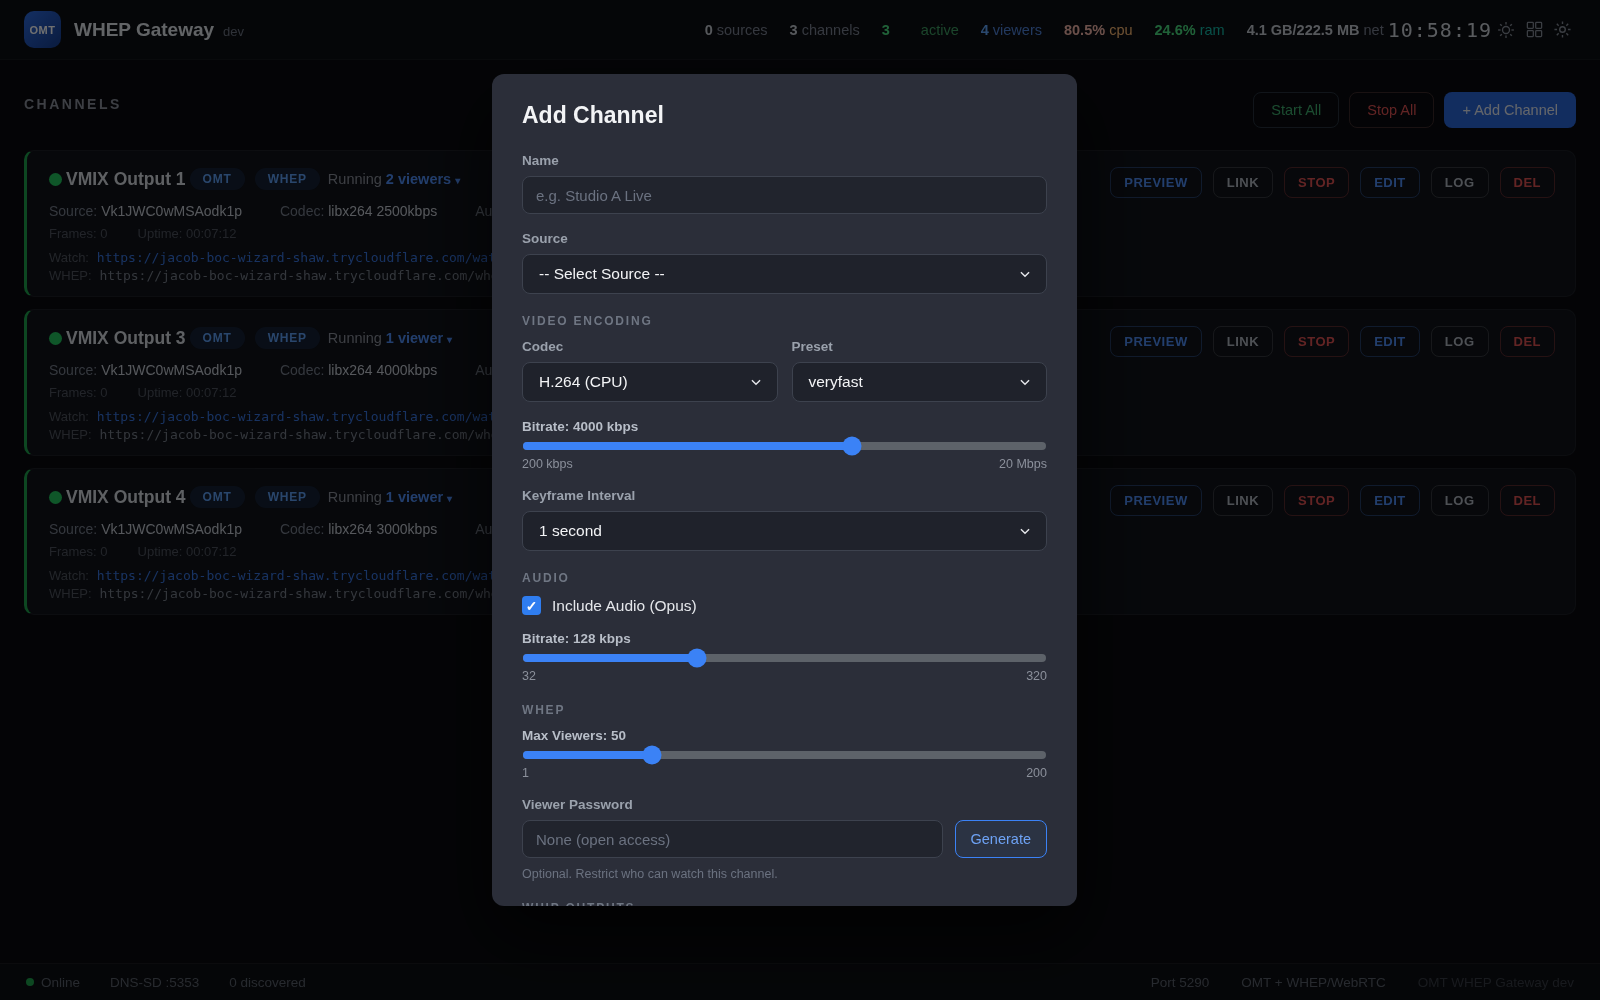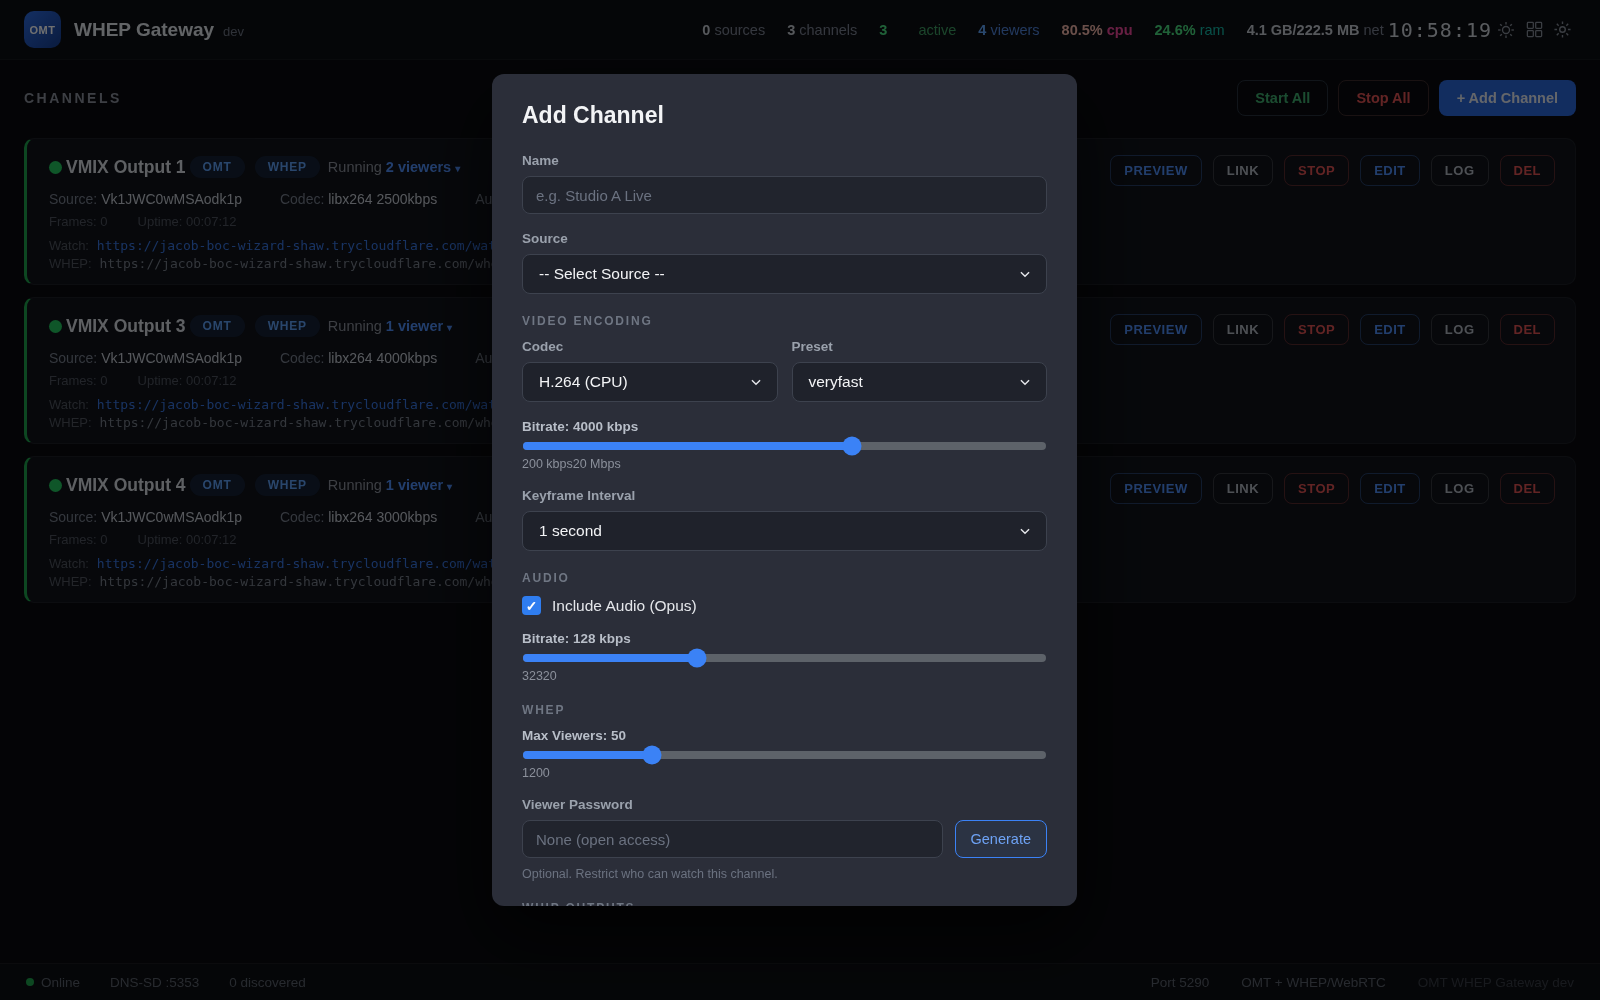--- a/index.html
+++ b/index.html
@@ -16,21 +16,21 @@
   .stat b { font-weight:bold; }
   .clock { font-family:"DejaVu Sans Mono", monospace; font-size:20px; color:#cdd2d9; letter-spacing:1px; margin-left:4px; }
   .icon-btn { width:28px; height:28px; display:flex; align-items:center; justify-content:center; cursor:pointer; color:#878d98; }
   .icon-btn svg { stroke:#878d98; fill:none; stroke-width:1.6; }
 
   
   main { padding:20px 24px; }
   .page-head { display:flex; align-items:center; margin-bottom:22px; }
   .channels-heading { font-size:14px; font-weight:bold; letter-spacing:2.5px; color:#8b909b; }
   .toolbar { margin-left:auto; display:flex; gap:10px; }
-  .btn { border-radius:8px; font-size:14.5px; font-weight:bold; padding:9px 17px; cursor:pointer; border:1px solid transparent; background:transparent; font-family:inherit; }
+  .btn { border-radius:8px; font-size:14.5px; font-weight:normal; padding:9px 17px; cursor:pointer; border:1px solid transparent; background:transparent; font-family:inherit;margin-top:12px; }
   .btn-start { color:#3fae6e; border-color:#27313c; }
   .btn-stop { color:#e05252; border-color:#3c2a2a; }
   .btn-add { color:#e3e9f2; background:#2b66d9; }
 
   .card { position:relative; background:#10131a; border:1px solid rgba(255,255,255,0.055); border-left:3px solid #1fa34d; border-radius:10px; padding:17px 20px 16px 22px; margin-bottom:12px; height:147px; overflow:hidden; }
   .ch-titlerow { display:flex; align-items:center; gap:4px; }
   .ch-dot { width:13px; height:13px; border-radius:50%; background:#22c55e; flex:0 0 auto; }
   .ch-name { font-size:17.5px; font-weight:bold; color:#d7dbe1; white-space:nowrap; }
   .ch-badge { font-size:12px; font-weight:bold; letter-spacing:.8px; color:#5fa0f5; background:rgba(59,130,246,0.13); padding:4px 13px; border-radius:12px; }
   .ch-status { font-size:14.5px; color:#8b909b; margin-left:4px; }
@@ -67,21 +67,21 @@
   .text-input::placeholder { color:#6b7280; }
   .sel { height:40px; background:#1f222b; border:1px solid #3d424e; border-radius:8px; display:flex; align-items:center; justify-content:space-between; padding:0 14px 0 16px; color:#f3f4f6; font-size:15.5px; cursor:pointer; }
   .sel svg { stroke:#e5e7eb; fill:none; stroke-width:2.4; }
   .m-gap { height:17px; }
   .sec-head { font-size:12px; font-weight:bold; letter-spacing:1.8px; color:#6f7683; margin:20px 0 11px; }
   .two-col { display:flex; gap:14px; }
   .two-col > div { flex:1; }
   .slider { position:relative; height:8px; border-radius:4px; background:#5d6269; margin:8px 1px 7px; }
   .slider-fill { position:absolute; left:0; top:0; bottom:0; background:#3b82f6; border-radius:4px; }
   .slider-thumb { position:absolute; top:50%; transform:translate(-50%,-50%); width:19px; height:19px; border-radius:50%; background:#3b82f6; }
-  .slider-range { display:flex; justify-content:flex-start; font-size:12.5px; color:#8b909b; }
+  .slider-range { display:flex; justify-content:space-between; font-size:12.5px; color:#8b909b; }
   .chk-row { display:flex; align-items:center; gap:11px; margin:4px 0 16px; }
   .chk { width:19px; height:19px; border-radius:4px; background:#2f7df0; color:#fff; font-size:14px; font-weight:bold; display:flex; align-items:center; justify-content:center; cursor:pointer; }
   .chk-label { font-size:15.5px; color:#e5e7eb; }
   .pw-row { display:flex; gap:12px; }
   .pw-row .text-input { flex:1; }
   .btn-generate { height:38px; padding:0 15px; border:1.5px solid #3b82f6; border-radius:8px; background:rgba(59,130,246,0.06); color:#6ea3f5; font-size:14.5px; cursor:pointer; font-family:inherit; }
   .hint { font-size:12.5px; color:#6b7280; margin-top:9px; }
 </style>
 </head>
 <body>
@@ -90,21 +90,21 @@
   <header>
     <div class="logo">OMT</div>
     <div class="app-title">WHEP Gateway</div>
     <div class="dev-tag">dev</div>
     <div class="h-right">
       <div id="stats" style="display:flex;gap:22px;align-items:center;">
           <span class="stat"><b style="color: rgb(195, 200, 208);">0</b><span style="color: rgb(122, 128, 144);"> sources</span></span>
           <span class="stat"><b style="color: rgb(195, 200, 208);">3</b><span style="color: rgb(122, 128, 144);"> channels</span></span>
           <span class="stat"><b style="color: rgb(74, 222, 128);">3</b><span style="color: rgb(63, 158, 99); padding-left: 27px;"> active</span></span>
           <span class="stat"><b style="color: rgb(96, 165, 250);">4</b><span style="color: rgb(79, 130, 216);"> viewers</span></span>
-          <span class="stat"><b style="color: rgb(242, 181, 168);">80.5%</b><span style="color: #ec4899; font-weight: bold;"> cpu</span></span>
+          <span class="stat"><b style="color: rgb(242, 181, 168);">80.5%</b><span style="color: #fdba74;"> cpu</span></span>
           <span class="stat"><b style="color: rgb(74, 222, 128);">24.6%</b><span style="color: #14b8a6;"> ram</span></span>
           <span class="stat"><b style="color: rgb(195, 200, 208);">4.1 GB/222.5 MB</b><span style="color: rgb(122, 128, 144);"> net</span></span>
         </div>
       <div class="clock">10:58:19</div>
       <div class="icon-btn">
         <svg width="20" height="20" viewBox="0 0 24 24">
             <circle cx="12" cy="12" r="4.2"></circle>
             <line x1="12" y1="2.5" x2="12" y2="5.5"></line>
             <line x1="12" y1="18.5" x2="12" y2="21.5"></line>
             <line x1="2.5" y1="12" x2="5.5" y2="12"></line>

